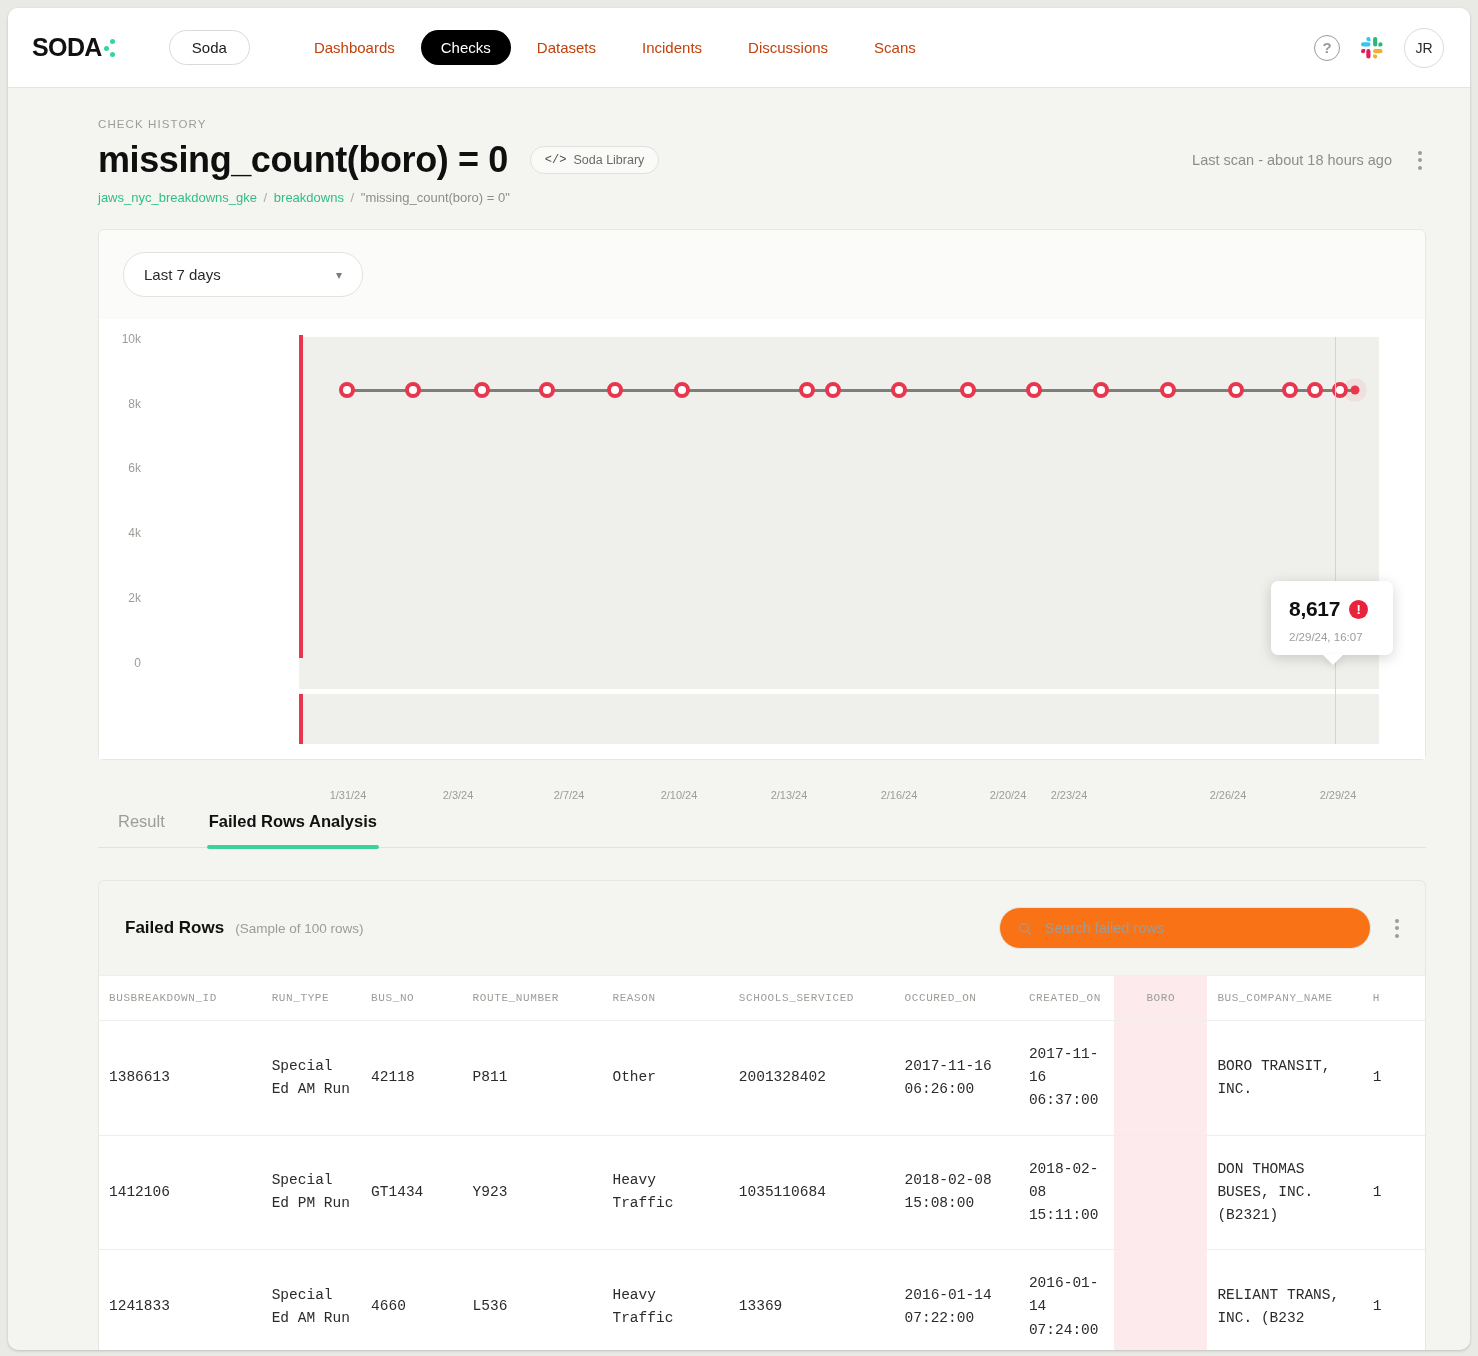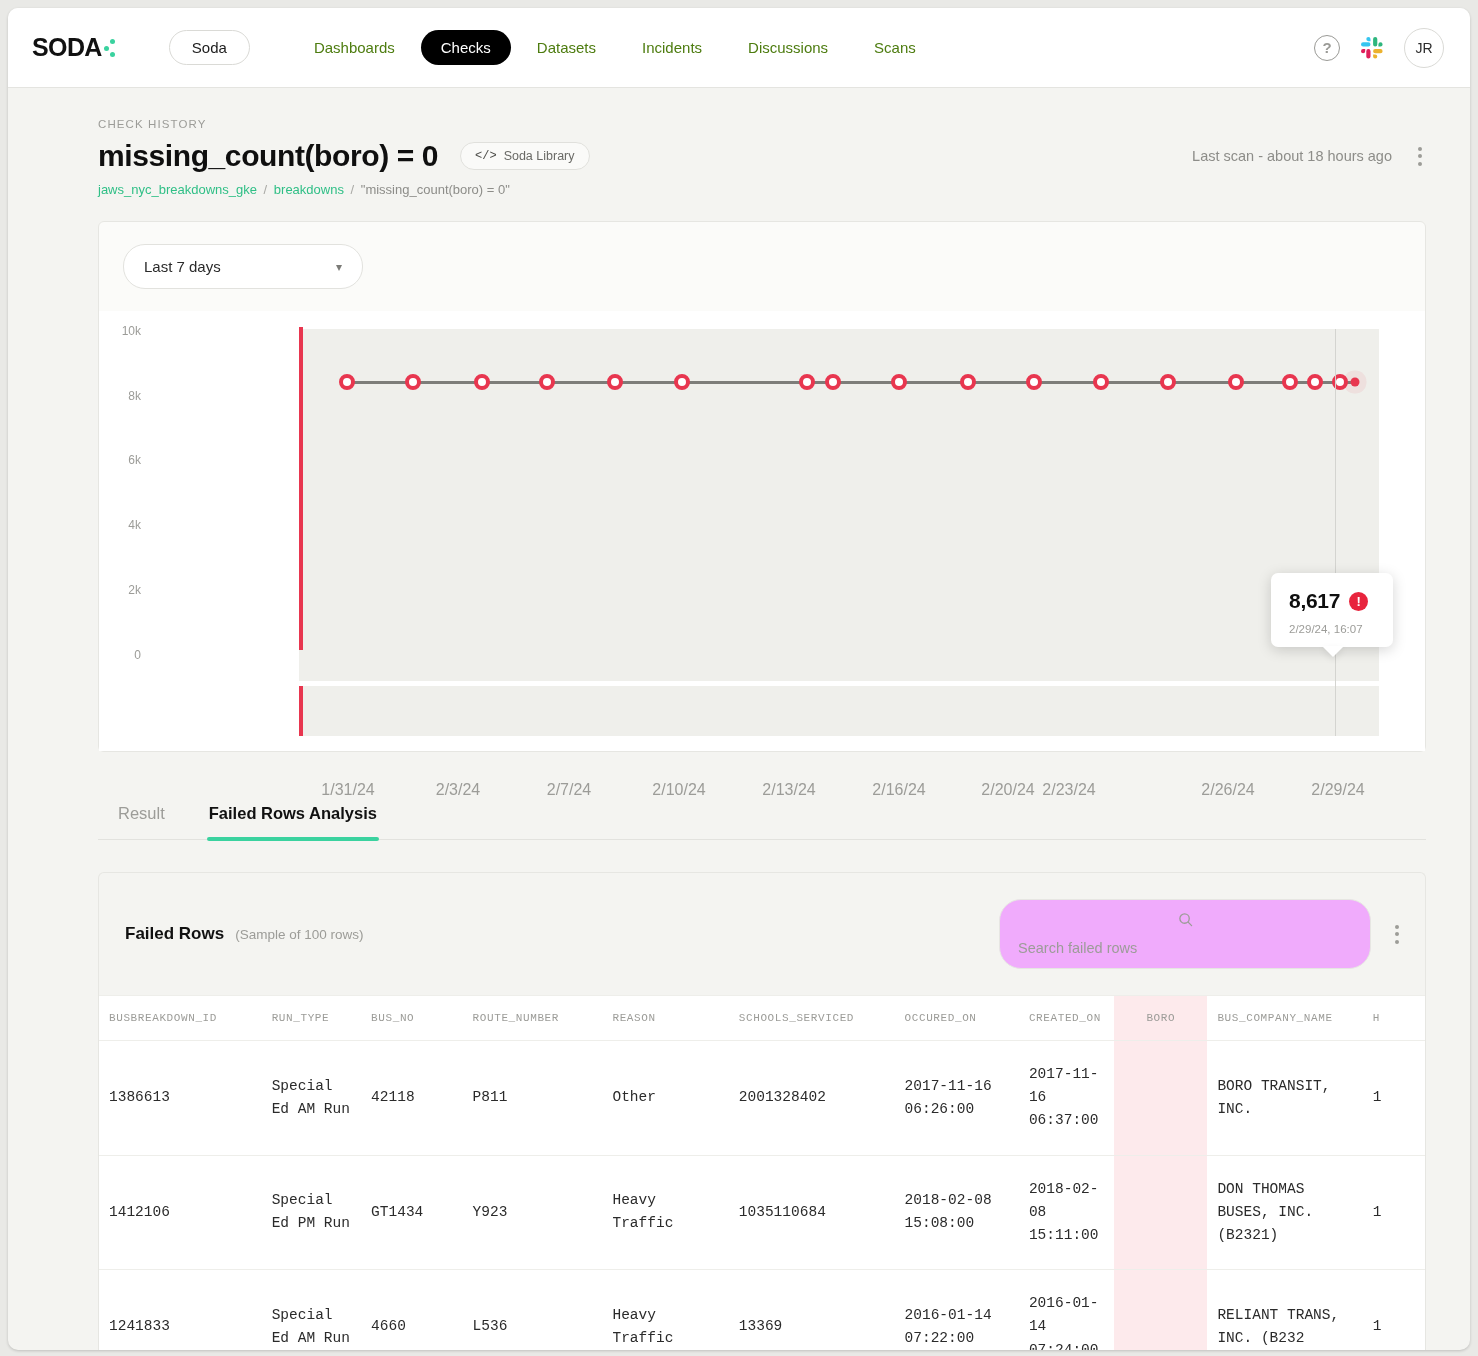--- a/index.html
+++ b/index.html
@@ -49,21 +49,21 @@
     padding: 8px 22px;
     font-size: 15px;
     color: #1c1c1c;
     background: #fff;
     margin-right: 20px;
     white-space: nowrap;
   }
   .nav-items { display: flex; align-items: center; gap: 6px; }
   .nav-item {
     font-size: 15px;
-    color: #4d7c0f;
+    color: #c2410c;
     padding: 9px 20px;
     border-radius: 20px;
     white-space: nowrap;
   }
   .nav-item.active { background: #000; color: #fff; font-weight: 400; }
   .nav-right { margin-left: auto; display: flex; align-items: center; gap: 20px; }
   .icon-circle {
     width: 26px; height: 26px;
     border-radius: 50%;
     border: 1.6px solid #9a9a96;
@@ -86,21 +86,21 @@
   .page { padding: 30px 44px 0 90px; }
   .eyebrow {
     font-size: 11.5px;
     letter-spacing: 1.1px;
     color: #9c9c98;
     text-transform: uppercase;
     margin-bottom: 9px;
   }
   .title-row { display: flex; align-items: center; }
   .page-title {
-    font-size: 30px;
+    font-size: 36px;
     font-weight: 700;
     color: #0f0f0f;
     letter-spacing: -0.4px;
   }
   .lib-chip {
     margin-left: 22px;
     display: inline-flex; align-items: center; gap: 7px;
     border: 1px solid #e0e0dc;
     background: #fafaf8;
     border-radius: 16px;
@@ -204,21 +204,21 @@
     box-shadow: 0 0 0 7px rgba(232,54,79,.08);
   }
   .hover-line {
     position: absolute;
     width: 1px;
     background: #d4d4d0;
     top: 18px; height: 407px;
   }
   .xlabel {
     position: absolute;
-    font-size: 16px;
+    font-size: 11px;
     color: #9c9c98;
     transform: translateX(-50%);
     white-space: nowrap;
   }
   .x-axis-row { position: absolute; left: 0; top: 470px; width: 100%; height: 20px; }
 
   .tooltip {
     position: absolute;
     left: 1172px; top: 262px;
     width: 122px;
@@ -284,25 +284,25 @@
   }
   .rows-head {
     display: flex; align-items: center;
     padding: 26px 22px 26px 26px;
   }
   .rows-title { font-size: 17px; font-weight: 700; color: #111; }
   .rows-sub { font-size: 13.5px; color: #9c9c98; margin-left: 11px; }
   .rows-head-right { margin-left: auto; display: flex; align-items: center; gap: 20px; }
   .search-box {
     width: 372px;
-    background: #f0abfc;
+    background: #f97316;
     border: 1px solid #e6e6e2;
     border-radius: 22px;
     padding: 12px 18px;
-    display: flex; align-items: center; gap: 13px; flex-direction: column;
+    display: flex; align-items: center; gap: 13px;
   }
   .search-box input {
     border: none; outline: none;
     font-size: 14.5px; color: #4a4a46;
     background: transparent;
     font-family: "Liberation Sans", sans-serif;
     width: 100%;
   }
   .search-box input::placeholder { color: #9c9c98; }
 

